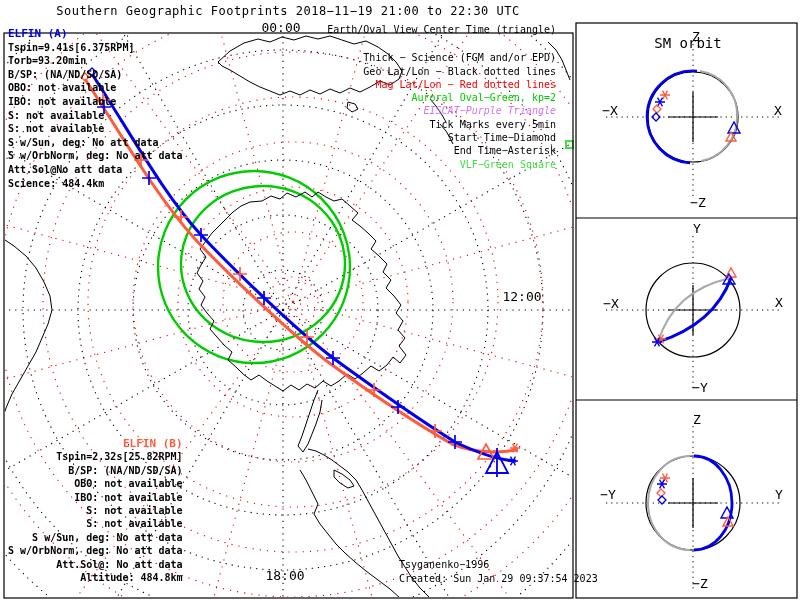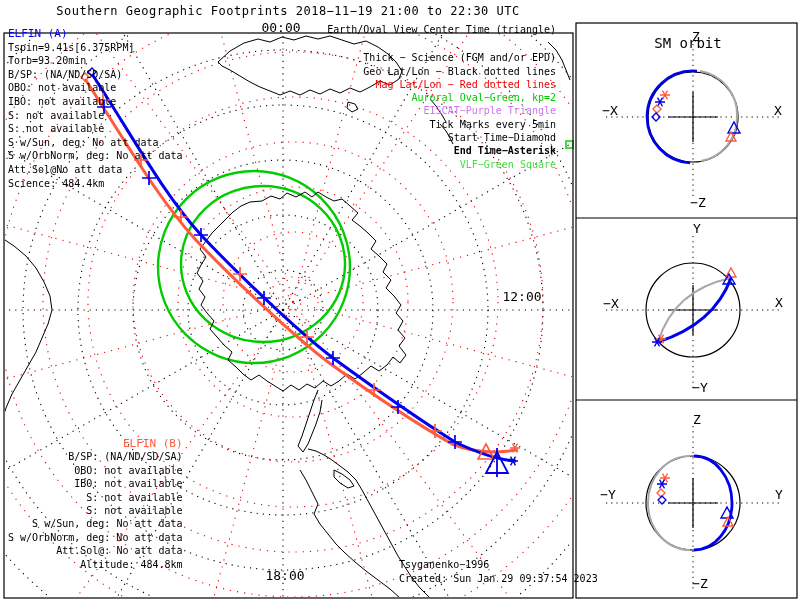--- a/index.html
+++ b/index.html
@@ -1,20 +1,20 @@
 <!DOCTYPE html>
 <html><head>
 <meta charset="utf-8">
 <style>
   html,body{margin:0;padding:0;background:#fff;}
   body{width:800px;height:600px;position:relative;font-family:"DejaVu Sans Mono",monospace;color:#000;overflow:hidden;}
   .abs{position:absolute;}
   #title{left:0;top:4px;width:576px;text-align:center;font-size:12px;letter-spacing:.5px;white-space:nowrap;}
   #sm-title{left:576px;top:3px;width:224px;text-align:center;font-size:14px;margin-top:32px;}
-  .infoblock{font-size:10px;line-height:13.6px;white-space:nowrap;}
+  .infoblock{font-size:10px;line-height:13.6px;white-space:nowrap;font-weight:bold;}
   .infoblock .hdr{font-size:11px;}
   #elfin-a{left:8px;top:27px;}
   #elfin-b{left:8px;top:437px;line-height:13.4px;text-align:right;}
   #legend{right:244px;top:23px;text-align:right;font-size:10px;line-height:13.3px;white-space:nowrap;}
   #credits{left:399px;top:558px;font-size:10px;line-height:14px;white-space:nowrap;}
   #credits .l1{margin-left:0;}
   svg{position:absolute;left:0;top:0;}
   svg text{font-family:"DejaVu Sans Mono",monospace;}
 </style>
 </head>
@@ -168,40 +168,41 @@
   <div>S: not available</div>
   <div>S: not available</div>
   <div>S w/Sun, deg: No att data</div>
   <div>S w/OrbNorm, deg: No att data</div>
   <div>Att.Sol@No att data</div>
   <div>Science: 484.4km</div>
 </div>
 
 <div id="elfin-b" class="abs infoblock">
   <div class="hdr" style="color: rgb(255, 90, 60);">ELFIN (B)</div>
+  <div>Tspin=2.32s[25.82RPM]</div>
   <div>B/SP: (NA/ND/SD/SA)</div>
   <div>OBO: not available</div>
   <div>IBO: not available</div>
   <div>S: not available</div>
   <div>S: not available</div>
   <div>S w/Sun, deg: No att data</div>
   <div>S w/OrbNorm, deg: No att data</div>
   <div>Att.Sol@: No att data</div>
   <div>Altitude: 484.8km</div>
 </div>
 
 <div id="legend" class="abs">
   <div style="color: rgb(0, 0, 0);">Earth/Oval View Center Time (triangle)</div>
   <div style="color: rgb(0, 0, 0); margin-top: 15px;">Thick − Science (FGM and/or EPD)</div>
   <div style="color: rgb(0, 0, 0);">Geo Lat/Lon − Black dotted lines</div>
   <div style="color: rgb(238, 0, 0);">Mag Lat/Lon − Red dotted lines</div>
   <div style="color: rgb(0, 204, 0);">Auroral Oval−Green, kp=2</div>
-  <div style="color: rgb(204, 119, 238);">EISCAT−Purple Triangle</div>
+  <div style="color: rgb(204, 119, 238); font-style: italic;">EISCAT−Purple Triangle</div>
   <div style="color: rgb(0, 0, 0);">Tick Marks every 5min</div>
   <div style="color: rgb(0, 0, 0);">Start Time−Diamond</div>
-  <div style="color: rgb(0, 0, 0); font-weight: bold;">End Time−Asterisk</div>
+  <div style="color: rgb(0, 0, 0);">End Time−Asterisk</div>
   <div style="color: rgb(68, 221, 68);">VLF−Green Square</div>
 </div>
 
 <div id="credits" class="abs">
   <div class="l1">Tsyganenko−1996</div>
   <div>Created: Sun Jan 29 09:37:54 2023</div>
 </div>
 
 </body></html>

